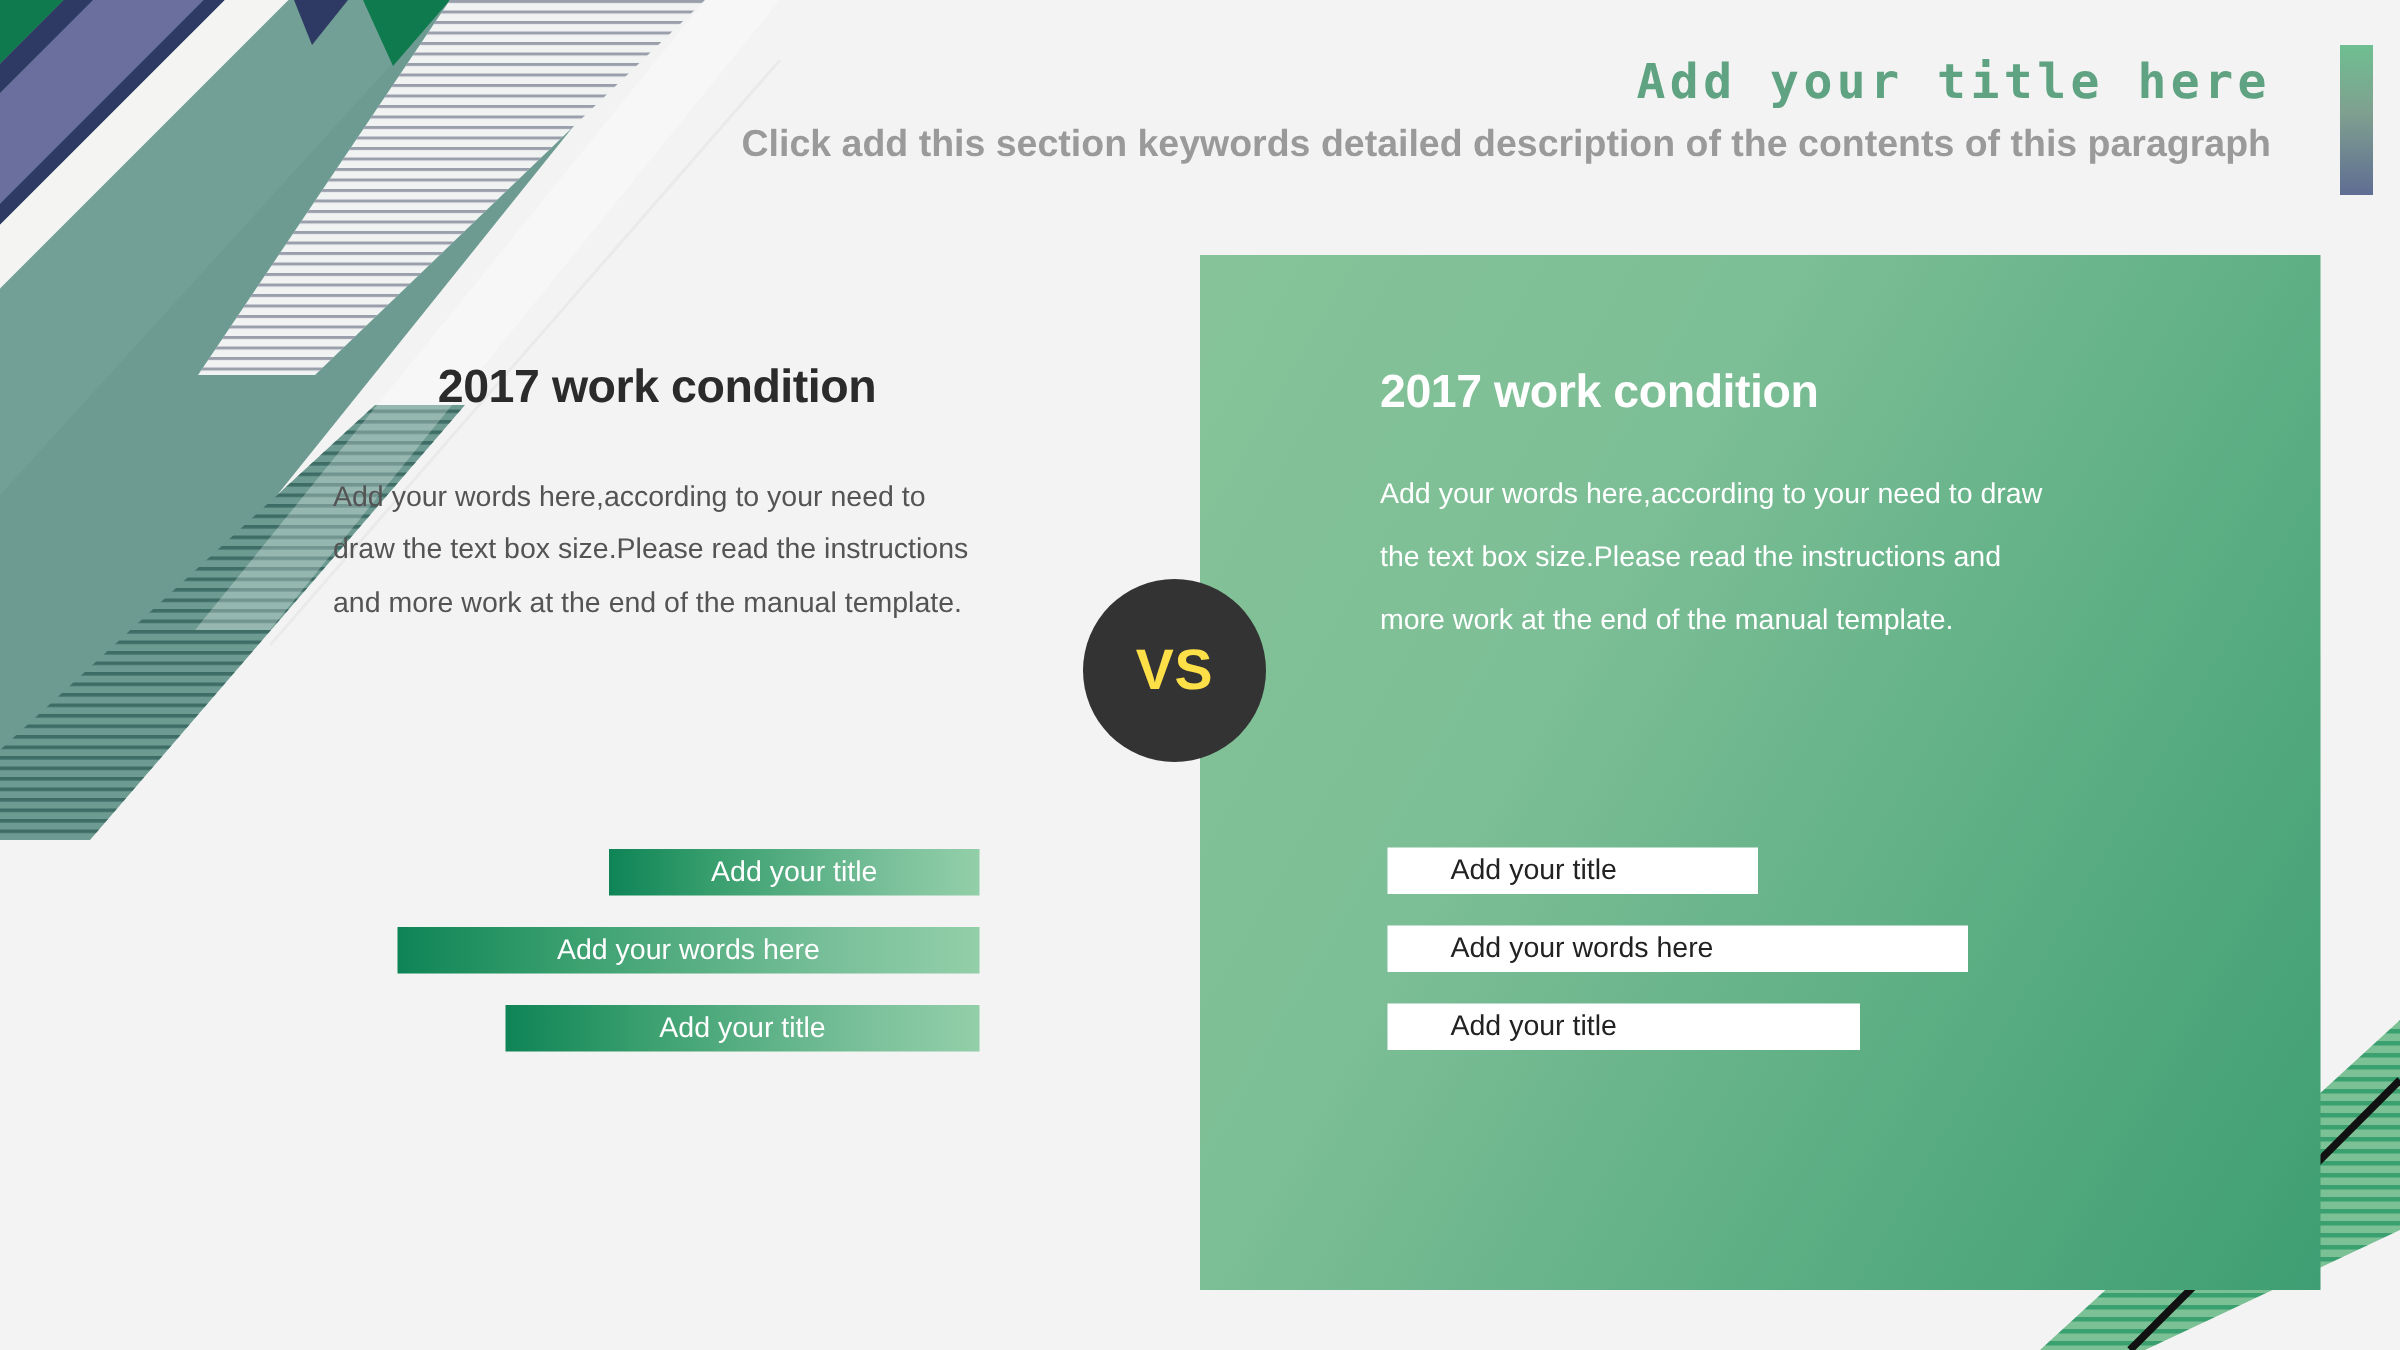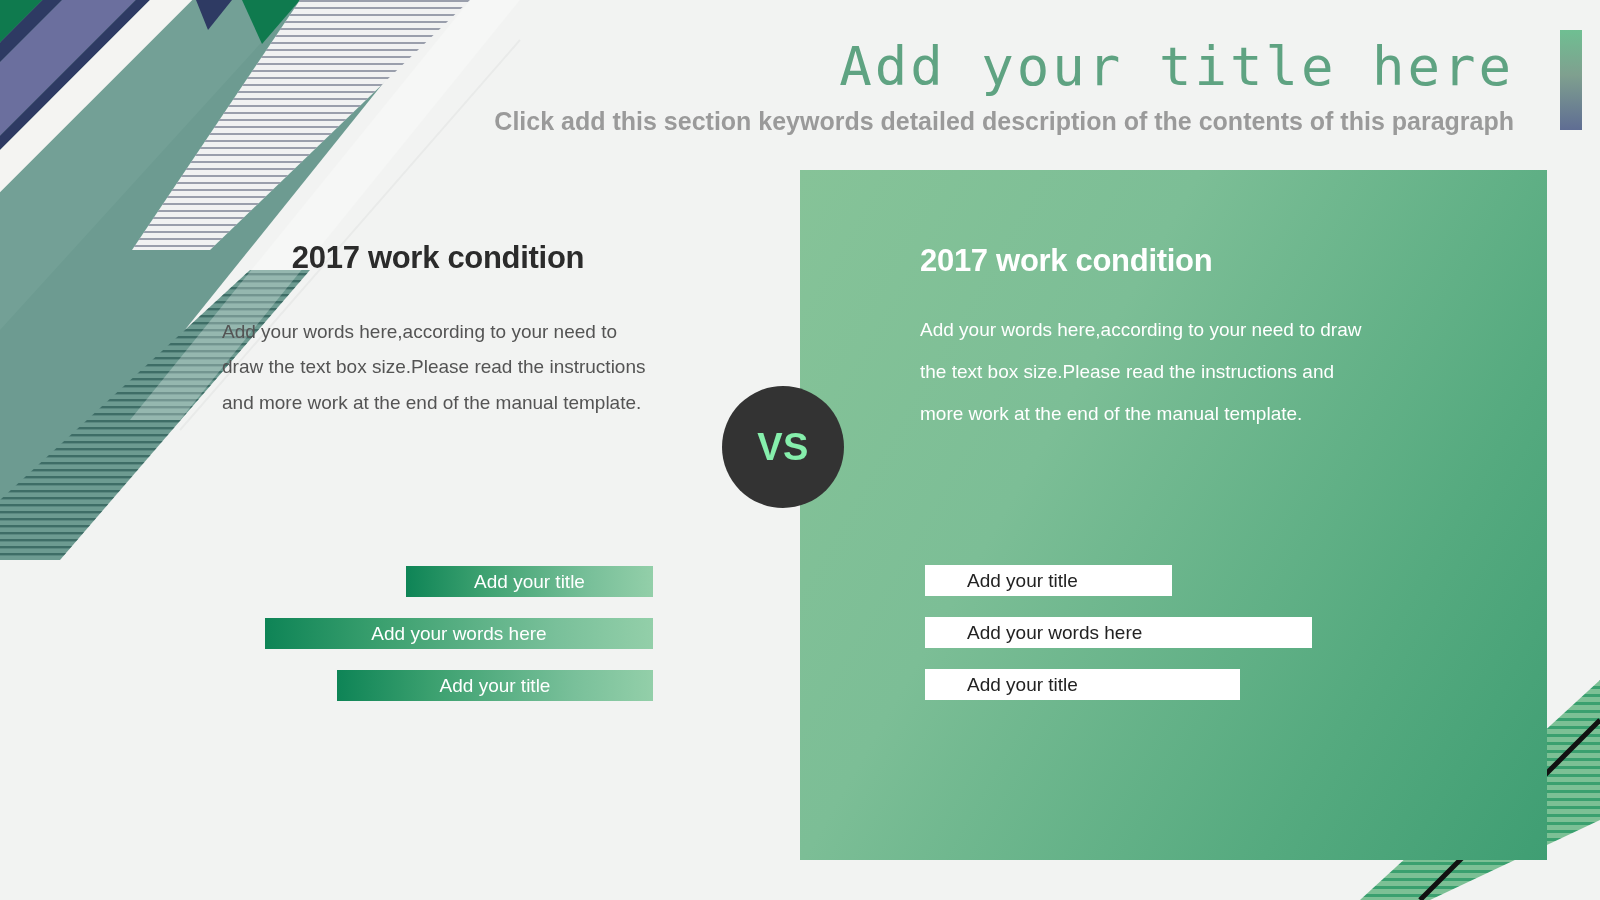--- a/index.html
+++ b/index.html
@@ -50,22 +50,22 @@
   
   .title-block {
     position: absolute;
     right: 86px;
     top: 36px;
     text-align: right;
     width: 1120px;
   }
   .main-title {
     font-family: "DejaVu Sans Mono", monospace;
-    font-size: 54px;
-    font-weight: 400;
+    font-size: 32px;
+    font-weight: 700;
     color: #5fa382;
     letter-spacing: 3px;
     line-height: 1.15;
     margin: 0;
     white-space: nowrap;
   }
   .sub-title {
     font-family: "Liberation Sans", sans-serif;
     font-size: 25px;
     font-weight: 700;
@@ -147,21 +147,21 @@
     width: 122px;
     height: 122px;
     border-radius: 50%;
     background: #333333;
     display: flex;
     align-items: center;
     justify-content: center;
     z-index: 6;
   }
   .vs-badge span {
-    color: #86efac;
+    color: #fde047;
     font-size: 38px;
     font-weight: bold;
     letter-spacing: 0.5px;
   }
 
   
   .bars-left {
     position: absolute;
     left: 0;
     top: 566px;

